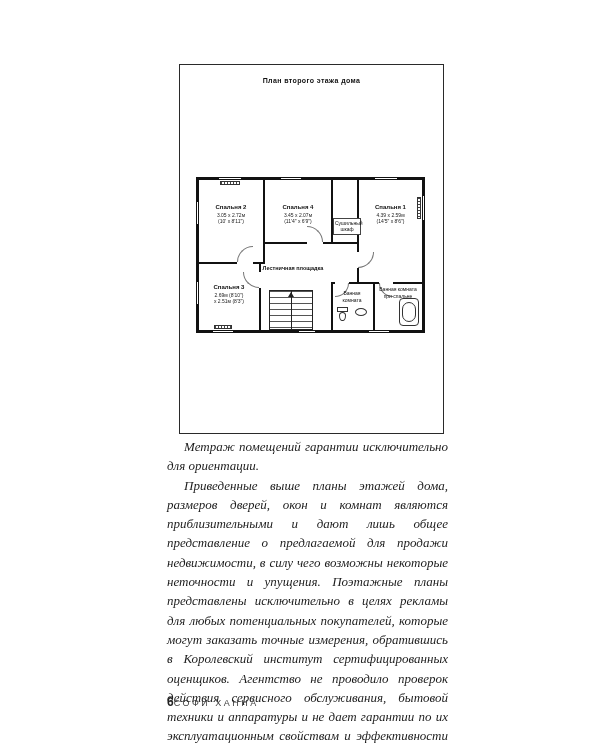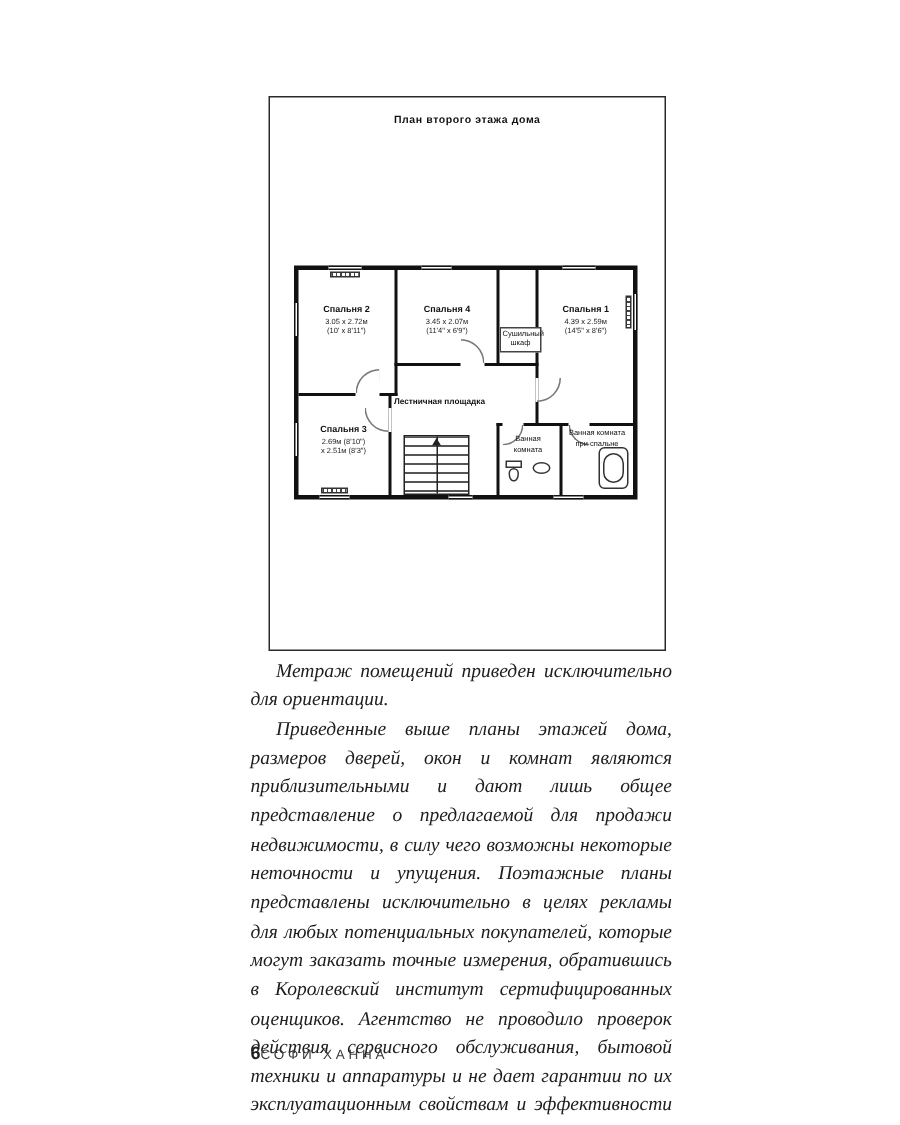--- a/index.html
+++ b/index.html
@@ -156,21 +156,21 @@
 
       <div class="minibox" style="left:134px;top:38px;width:24px;">
         <span class="mini-line">Сушильный</span>
         <span class="mini-line">шкаф</span>
       </div>
 
     </div>
   </div>
 
   <div class="bodytext">
-    <p>Метраж помещений приведен исключительно для ориентации.</p>
+    <p>Метраж помещений гарантии исключительно для ориентации.</p>
     <p>Приведенные выше планы этажей дома, размеров дверей, окон и комнат являются приблизительными и дают лишь общее представление о предлагаемой для продажи недвижимости, в силу чего возможны некоторые неточности и упущения. Поэтажные планы представлены исключительно в целях рекламы для любых потенциальных покупателей, которые могут заказать точные измерения, обратившись в Королевский институт сертифицированных оценщиков. Агентство не проводило проверок действия сервисного обслуживания, бытовой техники и аппаратуры и не дает гарантии по их эксплуатационным свойствам и эффективности действия.</p>
   </div>
 
   <div class="footer">
     <span class="pagenum">6</span>
     <span class="author">СОФИ ХАННА</span>
   </div>
 
 </div>
 

